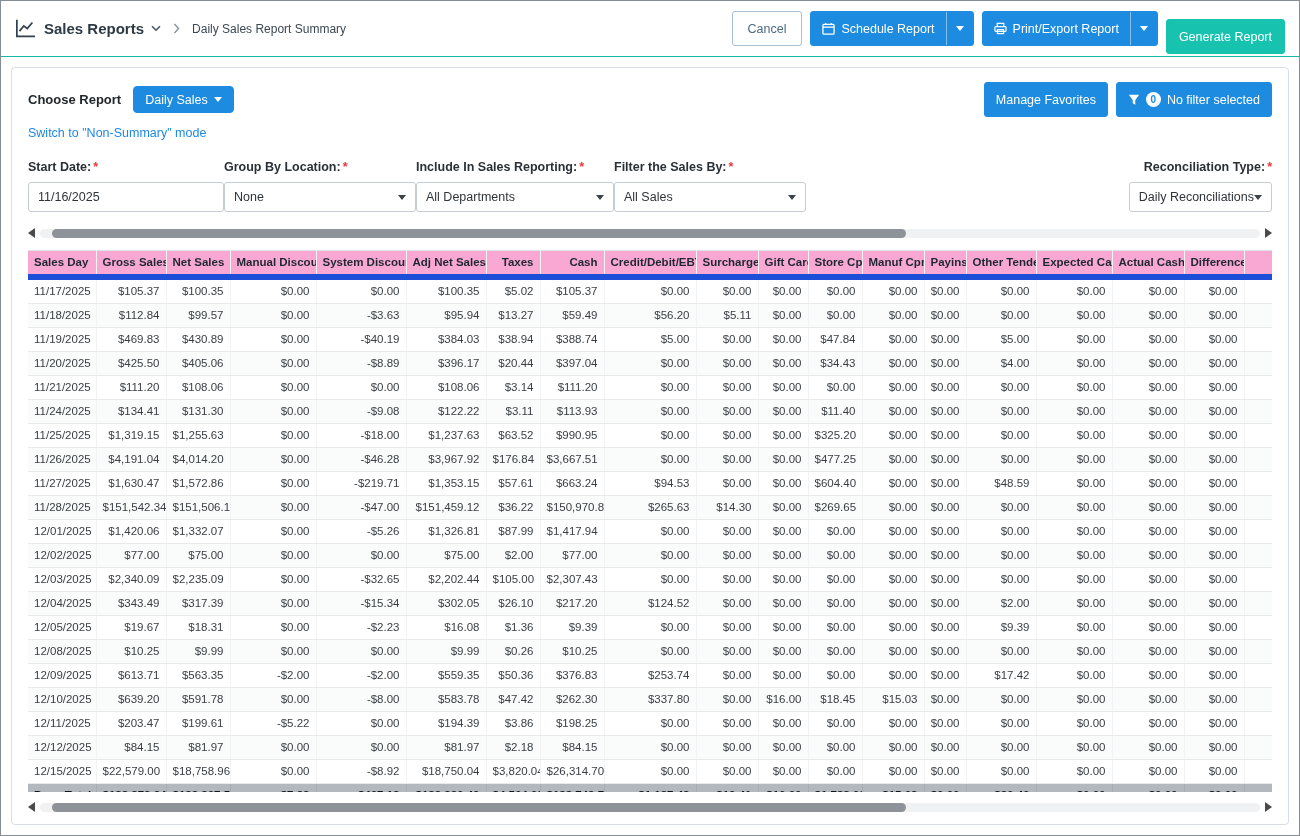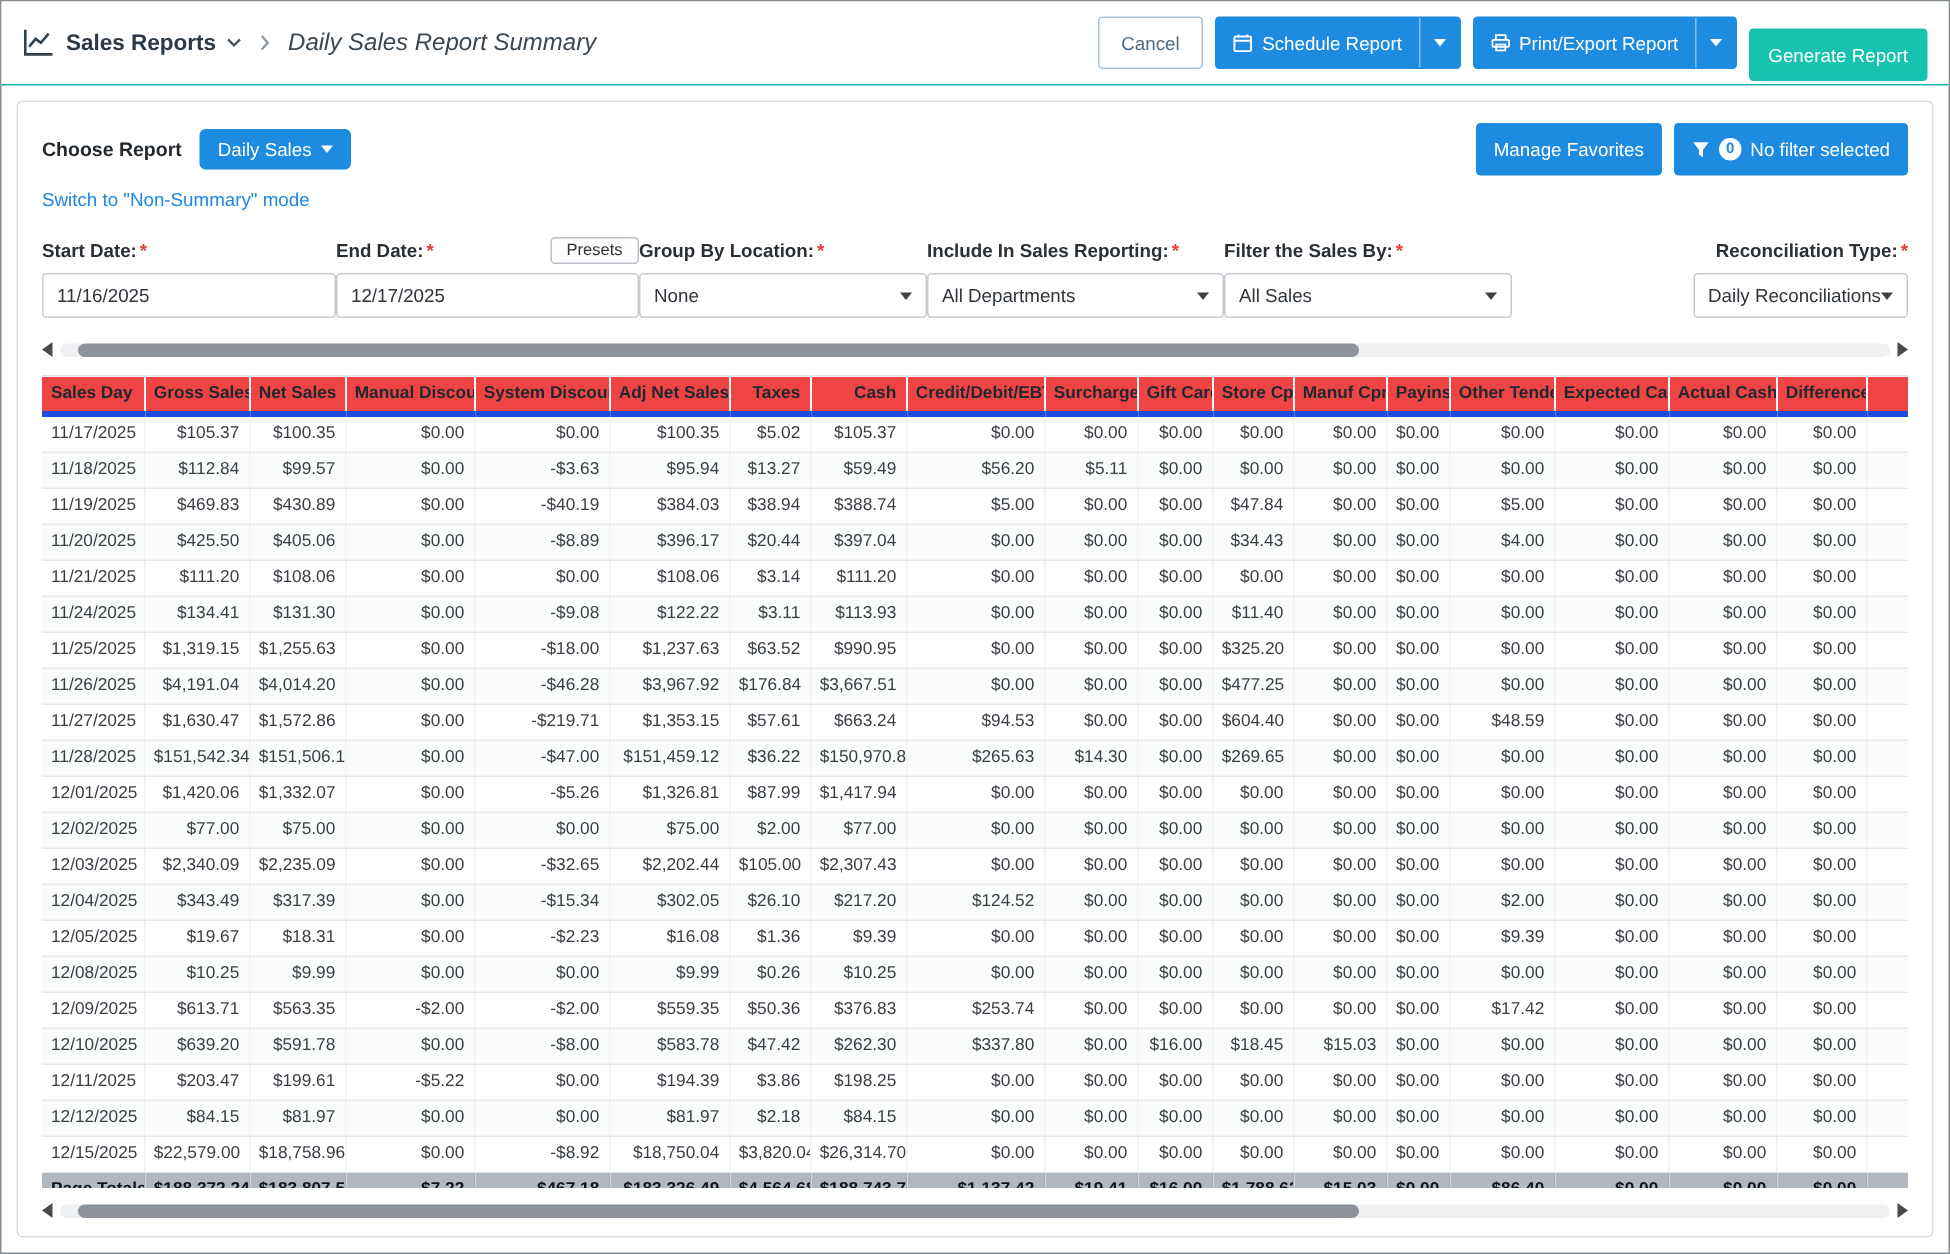--- a/index.html
+++ b/index.html
@@ -4,21 +4,21 @@
 <style>
   * { margin:0; padding:0; box-sizing:border-box; }
   html,body { width:1300px; height:836px; overflow:hidden; }
   body { font-family:"Liberation Sans", sans-serif; background:#fff; }
   .window { width:1300px; height:836px; border:1px solid #858c92; background:#fff; display:flex; flex-direction:column; }
 
   
   .topbar { height:56px; flex:0 0 auto; display:flex; align-items:center; padding:0 14px; border-bottom:1px solid #14b8a6; background:#fff; }
   .topbar-left { display:flex; align-items:center; gap:8px; }
   .app-title { font-size:15px; font-weight:bold; color:#2d3a45; display:flex; align-items:center; gap:7px; cursor:pointer; }
-  .crumb { font-size:16px; color:#3c4852;font-style:italic; }
+  .crumb { font-size:12px; color:#3c4852; }
   .topbar-right { margin-left:auto; display:flex; align-items:center; gap:8px; }
 
   .btn { display:inline-flex; align-items:center; height:35px; font-size:12.5px; border-radius:3px; border:1px solid transparent; cursor:pointer; background:#fff; white-space:nowrap; }
   .btn-outline { border-color:#a9c0d2; color:#4a6a85; padding:0 15px; }
   .btn-blue { background:#1d8be0; border-color:#1d8be0; color:#fff; padding:0; }
   .btn-teal { background:#17c2af; border-color:#17c2af; color:#fff; padding:0 12px;margin-top:16px; }
   .btn-main { display:inline-flex; align-items:center; gap:6px; padding:0 11px; height:100%; }
   .btn-split-divider { width:1px; height:100%; background:rgba(255,255,255,.45); }
   .btn-caret { display:inline-flex; align-items:center; padding:0 9px; height:100%; cursor:pointer; }
   .caret-w { width:0; height:0; border-left:4px solid transparent; border-right:4px solid transparent; border-top:5px solid #fff; }
@@ -51,21 +51,21 @@
   .hs-left { width:0; height:0; border-top:5px solid transparent; border-bottom:5px solid transparent; border-right:7px solid #4a4a4a; cursor:pointer; }
   .hs-right { width:0; height:0; border-top:5px solid transparent; border-bottom:5px solid transparent; border-left:7px solid #4a4a4a; cursor:pointer; }
   .hs-track { flex:1; height:9px; background:#f0f1f3; border-radius:5px; position:relative; cursor:pointer; }
   .hs-thumb { position:absolute; left:1%; top:0; height:9px; width:70%; background:#8e9299; border-radius:5px; cursor:pointer; }
 
   
   .table-wrap { margin-top:10px; flex:1 1 auto; overflow:hidden; }
   table { border-collapse:collapse; table-layout:fixed; width:1276px; font-size:11.5px; }
   th,td { padding:4px 6px; line-height:15px; white-space:nowrap; overflow:hidden; border-bottom:1px solid #e7e9eb; border-right:1px solid #f1f2f4; }
   th:last-child, td:last-child { border-right:none; }
-  thead th { font-weight:bold; color:#1f2830; border-top:1px solid #e0e3e6; border-bottom:4px solid #1d4ed8; background:#ef4444; }
+  thead th { font-weight:bold; color:#1f2830; border-top:1px solid #e0e3e6; border-bottom:6px solid #1d4ed8; background:#f9a8d4; }
   td { color:#383e44; }
   tbody tr:nth-child(even) { background:#fafbfb; }
   .c-left { text-align:left; }
   .c-right { text-align:right; }
   tfoot td { background:#b2b8be; font-weight:bold; color:#121518; border-top:1px solid #9aa0a6; border-bottom:1px solid #9aa0a6; border-right:1px solid #a7adb3; }
 </style>
 </head>
 <body>
 
 <div class="window">
@@ -164,27 +164,20 @@
     <a class="switch-link">Switch to "Non-Summary" mode</a>
 
     <div class="filters">
       <div class="field f-w1">
         <div class="f-head">
           <span class="flabel"><span>Start Date:</span><span class="req">*</span></span>
         </div>
         <input class="tinput" type="text" value="11/16/2025" style="">
       </div>
 
-      <div class="field f-w2">
-        <div class="f-head">
-          <span class="flabel"><span>End Date:</span><span class="req">*</span></span>
-          <button class="presets-btn">Presets</button>
-        </div>
-        <input class="tinput" type="text" value="12/17/2025" style="">
-      </div>
 
       <div class="field f-w3">
         <div class="f-head">
           <span class="flabel"><span>Group By Location:</span><span class="req">*</span></span>
         </div>
         <div class="select">
           <span>None</span>
           <span class="caret-d"></span>
         </div>
       </div>

